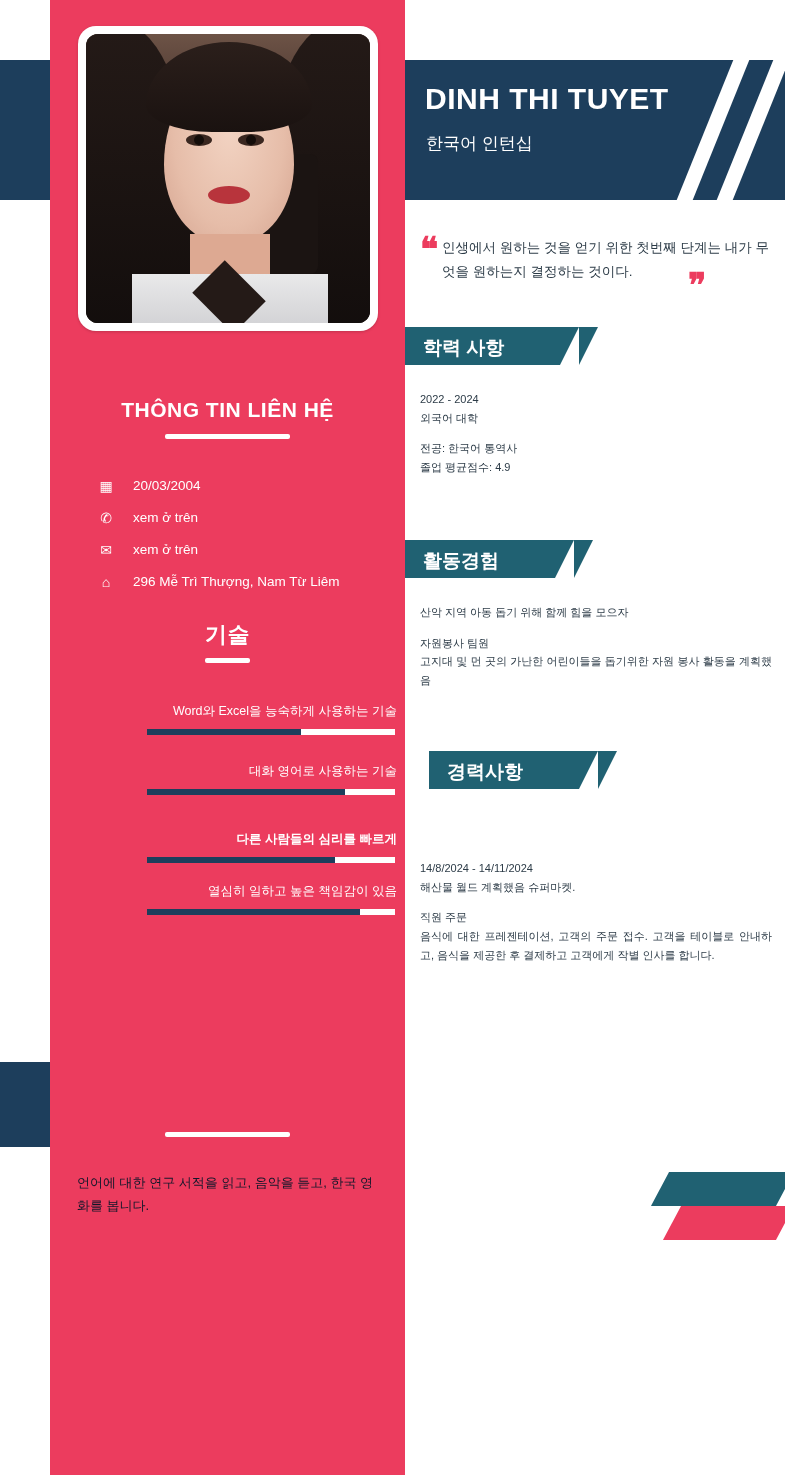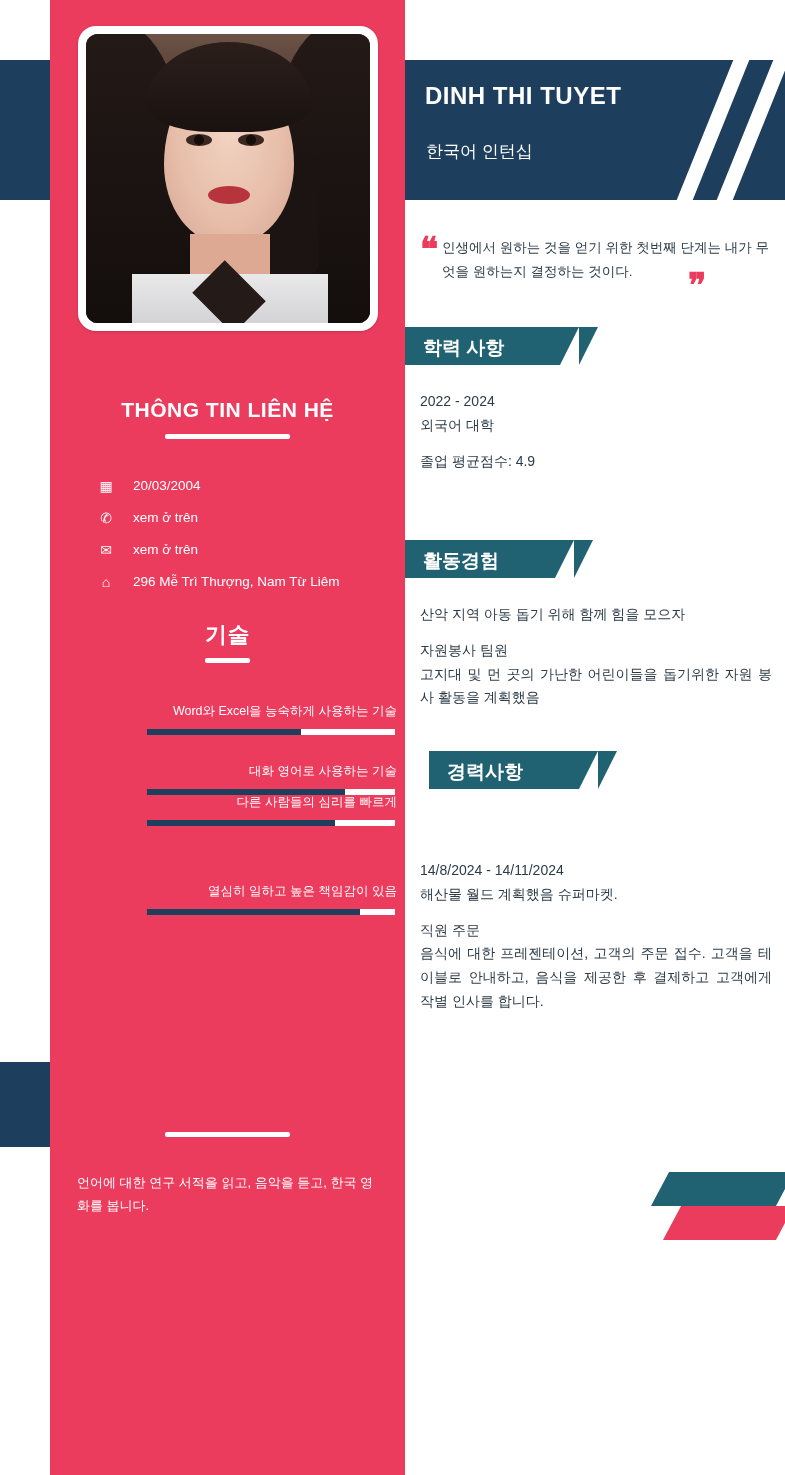--- a/index.html
+++ b/index.html
@@ -95,45 +95,45 @@
     position:absolute;left:405px;top:0;width:380px;height:1475px;background:#ffffff;
   }
   .name-band{
     position:absolute;left:405px;top:60px;width:380px;height:140px;background:#1d3e5c;
   }
   .name-slash{
     position:absolute;top:0;width:16px;height:140px;background:#ffffff;
     transform:skewX(-22deg);
   }
   .cv-name{
-    position:absolute;left:425px;top:82px;color:#ffffff;font-size:24px;font-weight:bold;
+    position:absolute;left:425px;top:82px;color:#ffffff;font-size:30px;font-weight:bold;
     letter-spacing:.5px;
   }
   .cv-role{
-    position:absolute;left:426px;top:140px;color:#ffffff;font-size:17px;
+    position:absolute;left:426px;top:132px;color:#ffffff;font-size:17px;
   }
   .quote-wrap{position:absolute;left:420px;top:232px;width:360px;}
   .quote-mark{position:absolute;color:#ec3c5e;font-size:34px;font-weight:bold;line-height:1;}
   .quote-text{position:absolute;left:22px;top:4px;width:330px;color:#2c3b47;font-size:13.5px;line-height:1.75;}
 
   .r-head{
     position:absolute;height:38px;background:#206172;
   }
   .r-head .lbl{
     position:absolute;left:18px;top:8px;color:#ffffff;font-size:19px;font-weight:bold;
   }
   .r-head .tri{
     position:absolute;right:-19px;top:0;width:0;height:0;
     border-top:38px solid #206172;border-right:19px solid transparent;
   }
   .r-head .tri2{
     position:absolute;right:-38px;top:0;width:0;height:0;
     border-top:38px solid #206172;border-right:19px solid transparent;
   }
-  .r-body{position:absolute;left:420px;width:352px;color:#2c3b47;font-size:14px;line-height:1.7;}
+  .r-body{position:absolute;left:420px;width:352px;color:#2c3b47;font-size:11px;line-height:1.7;}
   .r-body .ln{white-space:pre-wrap;}
   .r-body .gap{height:12px;}
   .just{text-align:justify;}
 
   
   .bot-teal{
     position:absolute;left:660px;top:1172px;width:125px;height:34px;
     background:#206172;transform:skewX(-28deg);
   }
   .bot-pink{
@@ -201,35 +201,35 @@
     <div class="skill-bar">
       <div class="skill-fill" id="sf0" style="width: 62%;"></div>
     </div>
   </div>
   <div class="skill-block" style="top:763px;">
     <div class="skill-label">대화 영어로 사용하는 기술</div>
     <div class="skill-bar">
       <div class="skill-fill" id="sf1" style="width: 80%;"></div>
     </div>
   </div>
-  <div class="skill-block" style="top:794px;">
+  <div class="skill-block" style="top:831px;font-weight:bold;">
     <div class="skill-label">다른 사람들의 심리를 빠르게</div>
     <div class="skill-bar">
       <div class="skill-fill" id="sf2" style="width: 76%;"></div>
     </div>
   </div>
   <div class="skill-block" style="top:883px;">
     <div class="skill-label">열심히 일하고 높은 책임감이 있음</div>
     <div class="skill-bar">
       <div class="skill-fill" id="sf3" style="width: 86%;"></div>
     </div>
   </div>
 
   <div class="underline-white" style="left:115px;top:1132px;width:125px;"></div>
-  <div style="position:absolute;left:27px;top:1172px;width:300px;color:#ffffff;font-size:13px;line-height:1.75;">언어에 대한 연구 서적을 읽고, 음악을 듣고, 한국 영화를 봅니다.</div>
+  <div style="position:absolute;left:27px;top:1172px;width:300px;color:#0f172a;font-size:13px;line-height:1.75;">언어에 대한 연구 서적을 읽고, 음악을 듣고, 한국 영화를 봅니다.</div>
 </div>
 
 <div class="right-col"></div>
 <div class="bot-right-white"></div>
 
 <div class="name-band">
   <div class="name-slash" style="left:300px;"></div>
   <div class="name-slash" style="left:340px;"></div>
 </div>
 <div class="cv-name">DINH THI TUYET</div>
@@ -243,20 +243,21 @@
 
 <div class="r-head" style="left:405px;top:327px;width:155px;">
   <span class="lbl">학력 사항</span>
   <span class="tri"></span>
   <span class="tri2"></span>
 </div>
 <div class="r-body" style="top:390px;">
   <div class="ln">2022 - 2024</div>
   <div class="ln">외국어 대학</div>
   <div class="gap"></div>
+  <div class="ln">전공: 한국어 통역사</div>
   <div class="ln">졸업 평균점수: 4.9</div>
 </div>
 
 <div class="r-head" style="left:405px;top:540px;width:150px;">
   <span class="lbl">활동경험</span>
   <span class="tri"></span>
   <span class="tri2"></span>
 </div>
 <div class="r-body" style="top:603px;">
   <div class="ln">산악 지역 아동 돕기 위해 함께 힘을 모으자</div>

